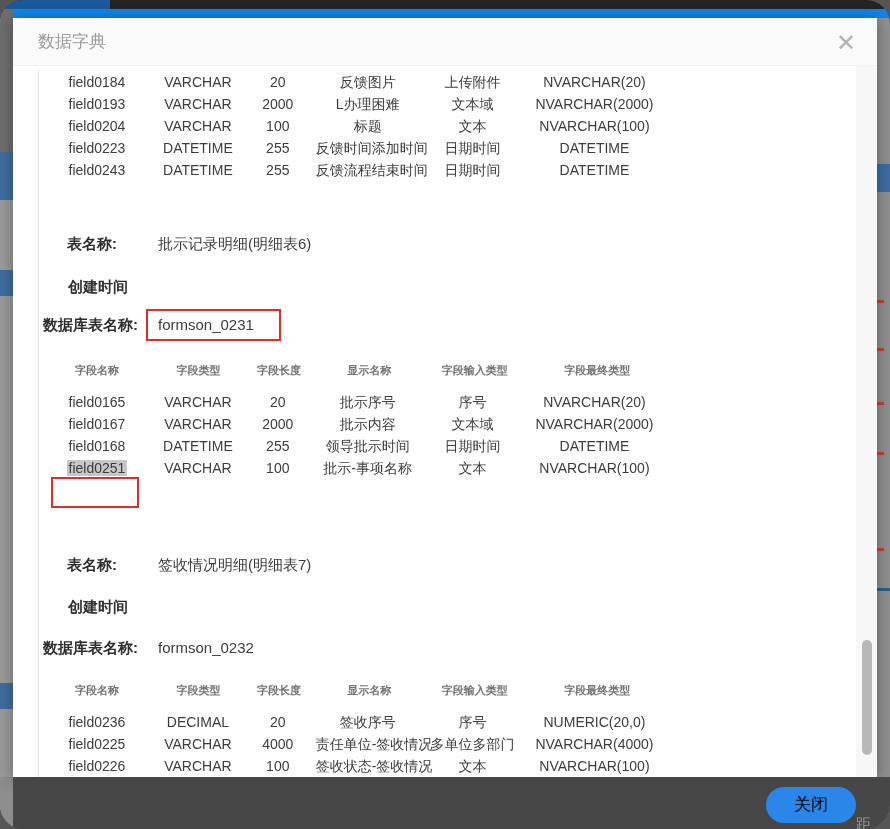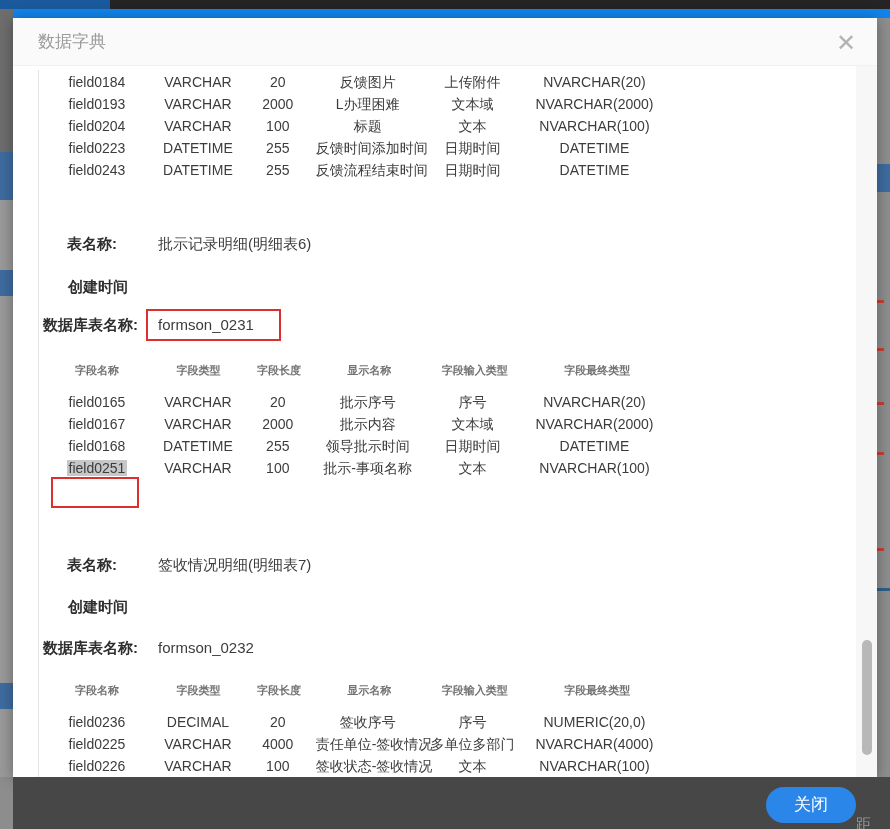--- a/index.html
+++ b/index.html
@@ -1,19 +1,19 @@
 <!DOCTYPE html>
 <html><head>
 <meta charset="utf-8">
 <style>
   * { margin:0; padding:0; box-sizing:border-box; }
   html,body { background:#555; }
   body { font-family:"Liberation Sans", sans-serif; }
 
-  .screen { position:relative; width:890px; height:829px; overflow:hidden; background:#5a5a5a; }
+  .screen { position:relative; width:890px; height:829px; overflow:hidden; background:#5a5a5a;border-radius:24px; }
 
   
   .topbar { position:absolute; left:0; top:0; width:890px; height:9px; background:#242424; }
   .toptab { position:absolute; left:0; top:0; width:110px; height:9px; background:#1a5a9c; }
   .accent-bar { position:absolute; left:12px; top:9px; width:878px; height:9px; background:#1184ea; }
 
   
   .edge-strip { position:absolute; overflow:hidden; }
   .left-strip { left:0; top:9px; width:13px; height:820px; background:#9a9a9a; }
   .left-strip .seg-top { position:absolute; left:0; top:0; width:13px; height:143px; background:#6e6e6e; }
@@ -55,21 +55,21 @@
   
   .anno-box { position:absolute; border:2px solid #de2f2f; background:transparent; }
 
   
   .scroll-track { position:absolute; right:0; top:48px; width:21px; height:711px; background:#f7f7f7; }
   .scroll-thumb { position:absolute; right:5px; top:622px; width:10px; height:115px; border-radius:6px; background:#b8b8b8; cursor:pointer; }
 
   
   .footer { position:absolute; left:13px; top:777px; width:877px; height:52px; background:#474747; overflow:hidden; }
   .close-btn { position:absolute; left:753px; top:10px; width:90px; height:36px; border-radius:18px;
-               background:#2b86e9; color:#ffffff; font-size:17px; line-height:36px; text-align:center;
+               background:#2b86e9; color:#000000; font-size:17px; line-height:36px; text-align:center;
                border:none; cursor:pointer; font-family:"Liberation Sans", sans-serif; }
   .footer-frag { position:absolute; left:843px; top:38px; font-size:15px; color:#9a9a9a; }
 </style>
 </head>
 <body>
 
 <div class="screen">
 
   <div class="topbar">
     <div class="toptab"></div>

